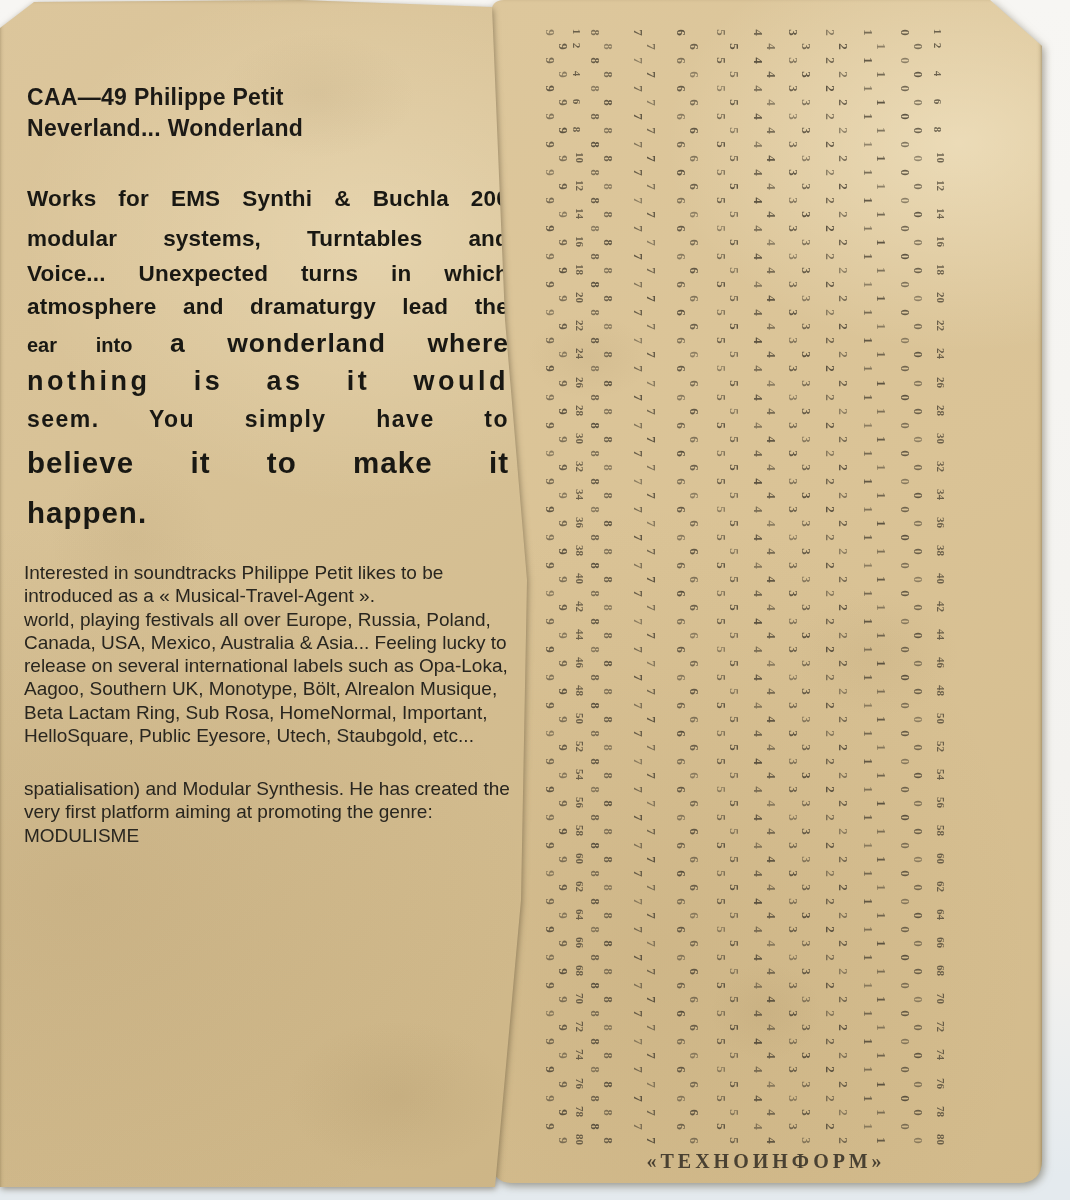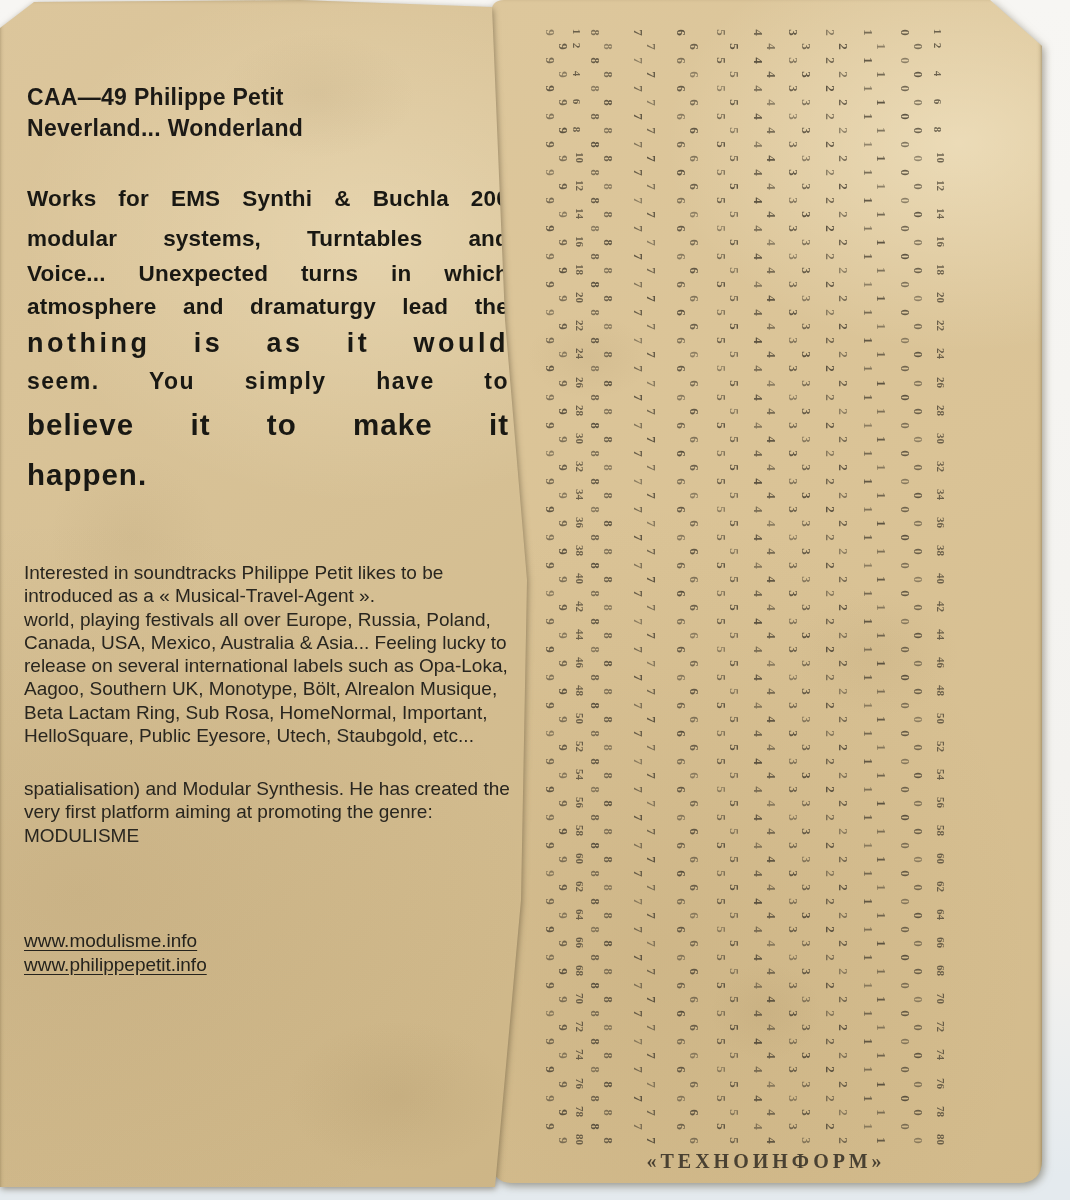--- a/index.html
+++ b/index.html
@@ -1000,40 +1000,37 @@
     <div class="liner-face">
       <div class="title-block">
           <div>CAA—49 Philippe Petit</div>
           <div>Neverland... Wonderland</div>
         </div>
       <div class="headline">
           <div class="hl-line" style="height: 40px;"><span class="hl-md">Works for EMS Synthi &amp; Buchla 200</span></div>
           <div class="hl-line" style="height: 35px;"><span class="hl-md">modular systems, Turntables and</span></div>
           <div class="hl-line" style="height: 33px;"><span class="hl-md">Voice... Unexpected turns in which</span></div>
           <div class="hl-line" style="height: 34px;"><span class="hl-md">atmosphere and dramaturgy lead the</span></div>
+          <div class="hl-line" style="height: 38px;"><span class="hl-sm">ear into</span> <span class="hl-lg">a wonderland where</span></div>
           <div class="hl-line" style="height: 40px;"><span class="hl-lgs">nothing is as it would</span></div>
           <div class="hl-line" style="height: 40px;"><span class="hl-mds">seem. You simply have to</span></div>
           <div class="hl-line" style="height: 50px;"><span class="hl-xl">believe it to make it</span></div>
           <div class="hl-line hl-last" style="height: 44px;"><span class="hl-xl">happen.</span></div>
         </div>
       <div class="bio bio-1">
           <div class="bio-line">Interested in soundtracks Philippe Petit likes to be</div>
           <div class="bio-line">introduced as a « Musical-Travel-Agent ».</div>
           <div class="bio-line">world, playing festivals all over Europe, Russia, Poland,</div>
           <div class="bio-line">Canada, USA, Mexico, Australia &amp; Asia... Feeling lucky to</div>
           <div class="bio-line">release on several international labels such as Opa-Loka,</div>
           <div class="bio-line">Aagoo, Southern UK, Monotype, Bölt, Alrealon Musique,</div>
           <div class="bio-line">Beta Lactam Ring, Sub Rosa, HomeNormal, Important,</div>
           <div class="bio-line">HelloSquare, Public Eyesore, Utech, Staubgold, etc...</div>
         </div>
       <div class="bio bio-2">
           <div class="bio-line">spatialisation) and Modular Synthesis. He has created the</div>
           <div class="bio-line">very first platform aiming at promoting the genre:</div>
           <div class="bio-line">MODULISME</div>
         </div>
-      <div class="links">
-          <div class="link-line">www.modulisme.info</div>
-          <div class="link-line">www.philippepetit.info</div>
-        </div>
     </div>
   </div>
 
 </div>
 
 </body></html>

